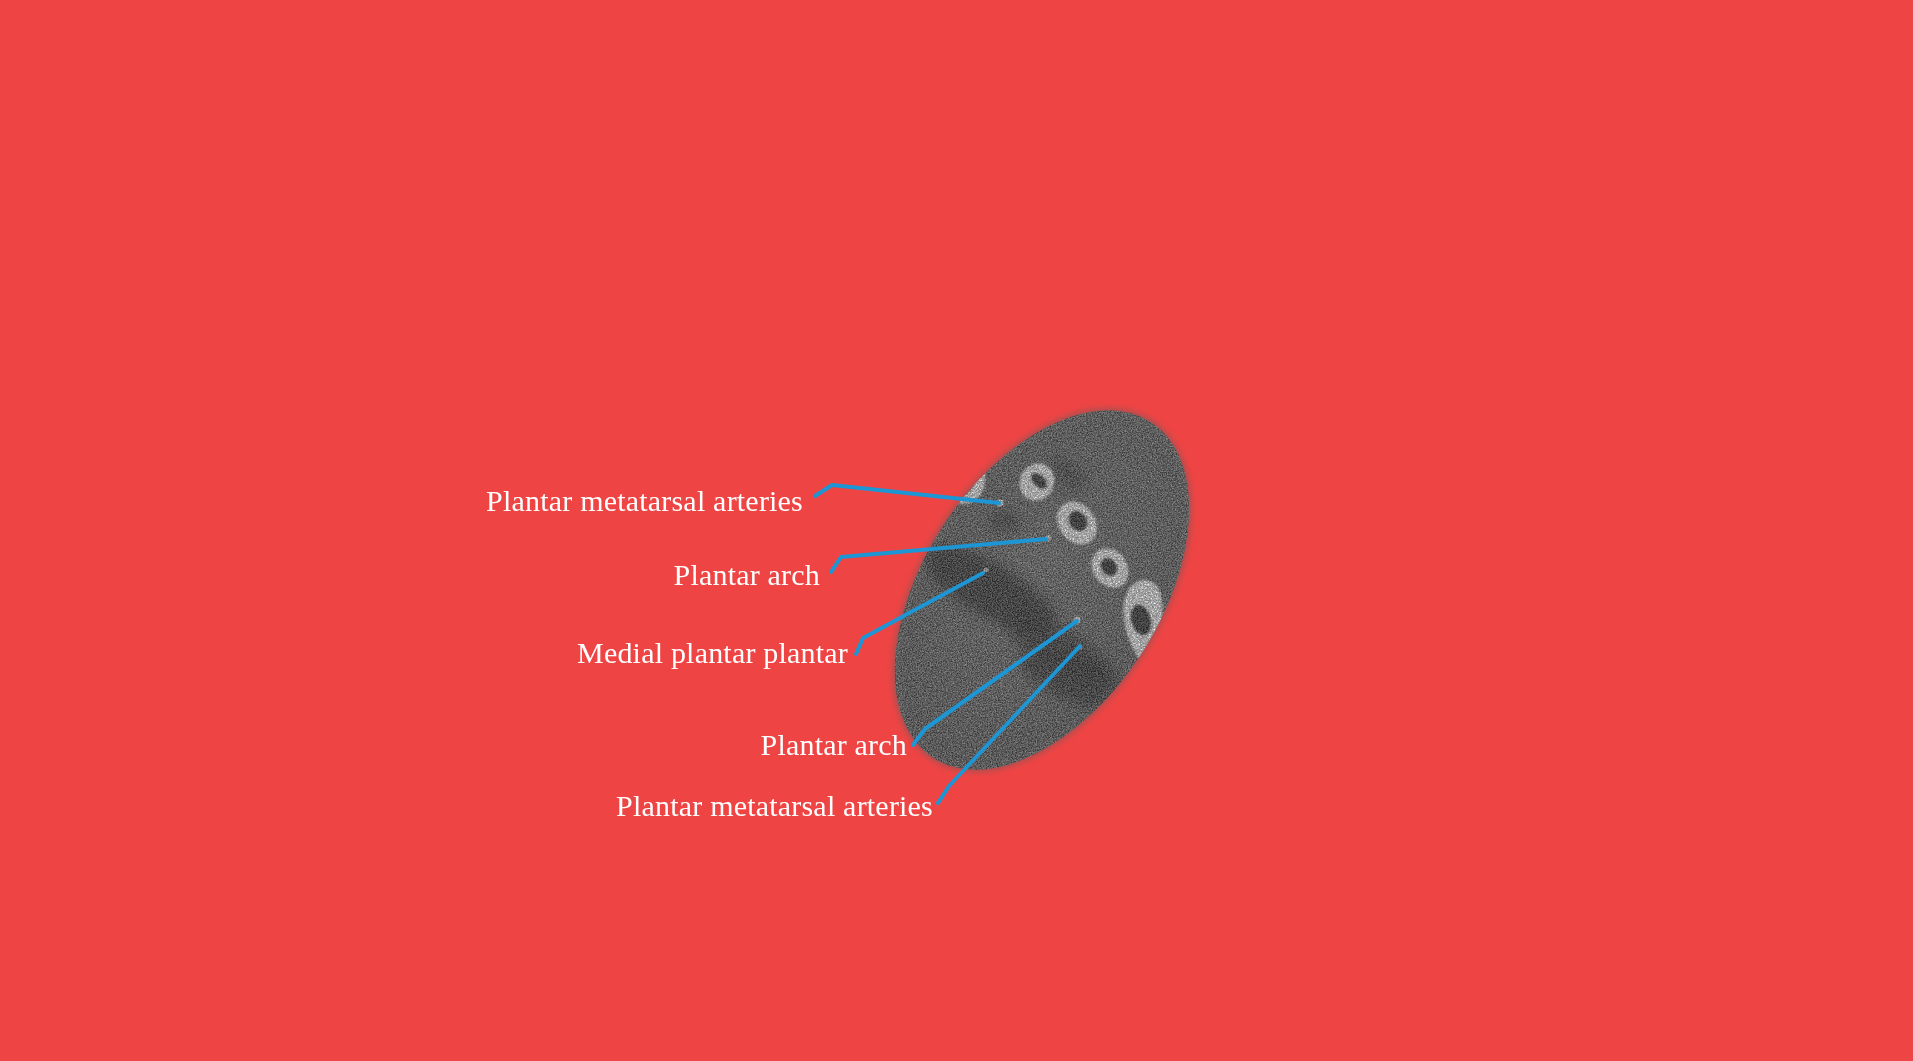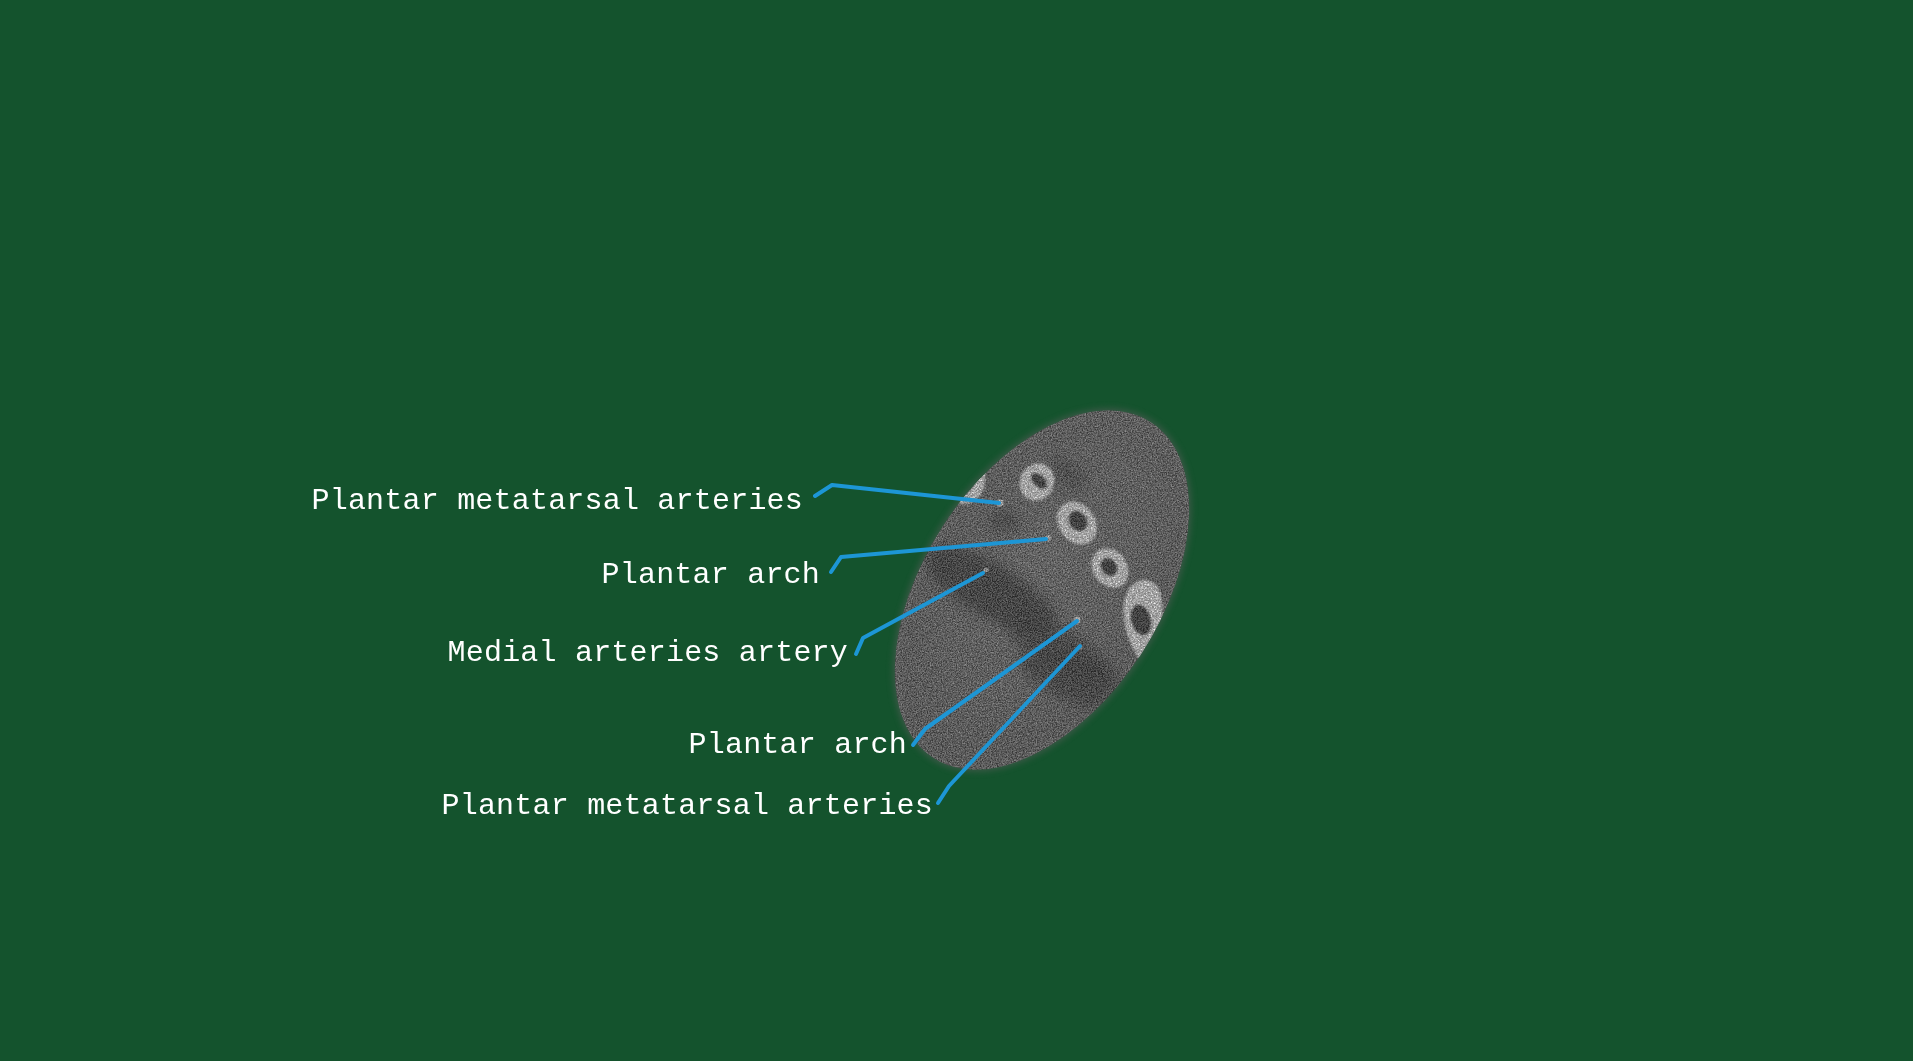--- a/index.html
+++ b/index.html
@@ -1,21 +1,21 @@
 <!DOCTYPE html>
 <html><head>
 <meta charset="utf-8">
 <style>
   html,body{margin:0;padding:0;background:#000;}
   .stage{
     position:relative;
     width:1913px;height:1061px;
-    background:#14532d;
+    background:#ef4444;
     overflow:hidden;
-    font-family:Liberation Mono, monospace;
+    font-family:Liberation Serif, serif;
   }
   .ct-svg{position:absolute;left:0;top:0;}
   .anno-label{
     position:absolute;
     color:#ffffff;
     font-size:30px;
     line-height:32px;
     white-space:nowrap;
     text-align:right;
     letter-spacing:0.2px;
@@ -120,17 +120,17 @@
       <polyline points="815,496 832,485 999,503"></polyline>
       <polyline points="831,572 841,557 1046,539"></polyline>
       <polyline points="856,654 863,638 983,573"></polyline>
       <polyline points="913,745 925,729 1077,621"></polyline>
       <polyline points="938,803 949,786 1080,646"></polyline>
     </g>
   </svg>
 
   <div class="anno-label label-1">Plantar metatarsal arteries</div>
   <div class="anno-label label-2">Plantar arch</div>
-  <div class="anno-label label-3">Medial arteries artery</div>
+  <div class="anno-label label-3">Medial plantar plantar</div>
   <div class="anno-label label-4">Plantar arch</div>
   <div class="anno-label label-5">Plantar metatarsal arteries</div>
 
 </div>
 
 </body></html>

